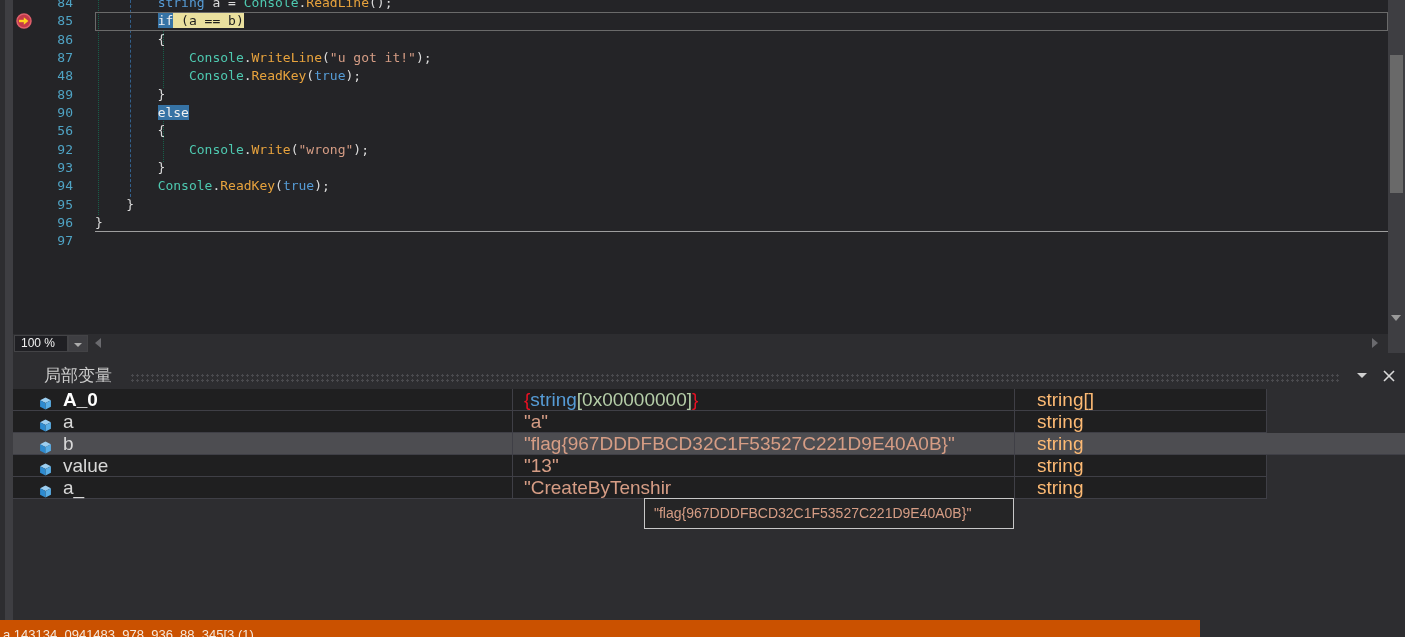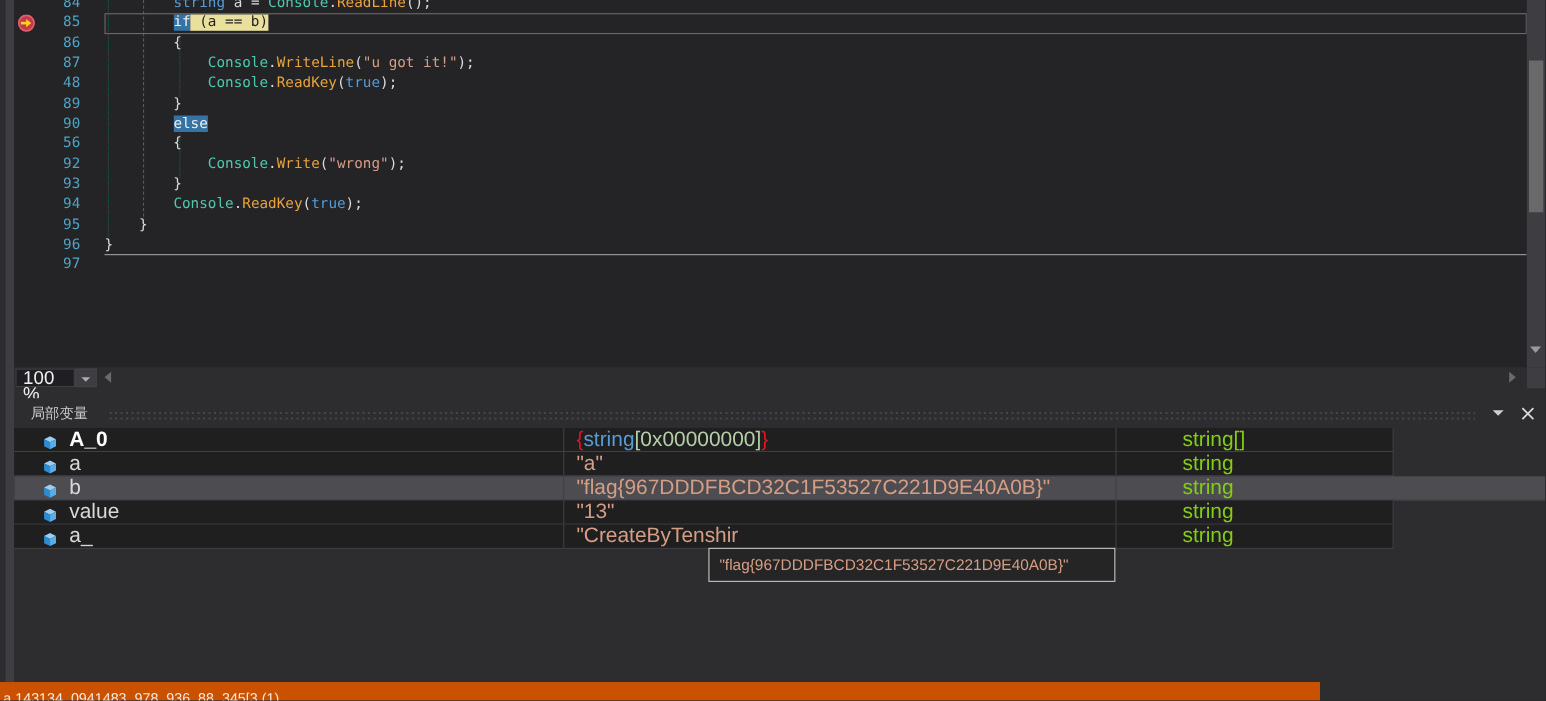--- a/index.html
+++ b/index.html
@@ -31,55 +31,55 @@
   
   .vscroll { position:absolute; left:1388px; top:0; width:17px; height:334px; background:#3E3E42; }
   .vthumb { position:absolute; left:2px; top:55px; width:13px; height:138px; background:#696969; }
   .varrow-down { position:absolute; left:3px; top:315px; width:0; height:0;
                  border-left:5.5px solid transparent; border-right:5.5px solid transparent; border-top:6px solid #9A9A9A; }
   .scroll-corner { position:absolute; left:1388px; top:334px; width:17px; height:19px; background:#3E3E42; }
 
   
   .hscroll-row { position:absolute; left:13px; top:334px; width:1375px; height:19px; background:#2D2D30; }
   .zoom-box { position:absolute; left:1px; top:1px; width:54px; height:17px; background:#1F1F23;
-              border:1px solid #434346; color:#F1F1F1; font-size:17px; line-height:15px; padding-left:6px; }
+              border:1px solid #434346; color:#F1F1F1; font-size:12px; line-height:15px; padding-left:6px; }
   .zoom-dd { position:absolute; left:55px; top:1px; width:20px; height:17px; background:#3E3E42;
              border:1px solid #434346; }
   .zoom-dd .tri { position:absolute; left:5px; top:7px; width:0; height:0;
                   border-left:4px solid transparent; border-right:4px solid transparent; border-top:4px solid #ACACAC; }
   .harrow-left { position:absolute; left:82px; top:4px; width:0; height:0;
                  border-top:5.5px solid transparent; border-bottom:5.5px solid transparent; border-right:6px solid #6A6A6E; }
   .harrow-right { position:absolute; left:1359px; top:4px; width:0; height:0;
                   border-top:5.5px solid transparent; border-bottom:5.5px solid transparent; border-left:6px solid #6A6A6E; }
 
   
   .locals { position:absolute; left:13px; top:362px; width:1392px; height:258px; background:#2D2D30; }
   .panel-title { position:relative; height:27px; display:flex; align-items:center; padding:0 10px 0 15px; }
-  .panel-title-text { color:#CCCCCC; font-size:13px; flex:none; }
+  .panel-title-text { color:#CCCCCC; font-size:17px; flex:none;margin-left:16px; }
   .grip { flex:1; height:9px; margin:4px 16px 0 18px;
           background-image:radial-gradient(#4A4A4E 1px, transparent 1.3px); background-size:5px 5px; }
   .panel-chevron { width:0; height:0; border-left:5px solid transparent; border-right:5px solid transparent;
                    border-top:5px solid #CFCFCF; margin-right:16px; cursor:pointer; }
   .panel-close { width:12px; height:12px; cursor:pointer; }
 
   .tbl-header { position:relative; height:25px; border-bottom:1px solid #3F3F46; background:#2D2D30; }
   .tbl-header .h { position:absolute; top:0; line-height:25px; color:#F1F1F1; font-size:13px; }
   .h-name { left:15px; } .h-value { left:511px; } .h-type { left:1008px; }
   .vsep { position:absolute; top:0; width:1px; height:100%; background:#3F3F46; }
 
   .rows { position:relative; }
   .row { position:relative; width:1254px; height:22px; background:#1F1F20;
          border-bottom:1px solid #3F3F46; border-right:1px solid #3F3F46; }
   .row.sel { width:1392px; background:#4D4D51; border-right:none; }
   .cell { position:absolute; top:0; line-height:21px; font-size:19px; white-space:pre; }
   .cell-icon { left:26px; top:4px; }
   .cell-name { left:50px; color:#D8D8D8; }
   .cell-name.bold { font-weight:bold; color:#FFFFFF; }
   .cell-value { left:511px; color:#D69D85; }
-  .cell-type { left:1062px; color:#84cc16; }
+  .cell-type { left:1024px; color:#fdba74; }
   .v-red { color:#E81123; } .v-blue { color:#569CD6; } .v-num { color:#B5CEA8; }
 
   
   .tooltip { position:absolute; left:644px; top:498px; width:370px; height:31px; background:#252526;
              border:1px solid #C8C8C8; z-index:10; color:#D69D85; font-size:14px; line-height:29px; padding-left:9px; white-space:pre; }
 
   
   .statusbar { position:absolute; left:0; top:620px; width:1200px; height:17px; background:#CA5100; overflow:hidden; }
   .status-text { position:absolute; left:3px; top:7px; color:#F4E9DE; font-size:13px; white-space:pre; }
 </style>

